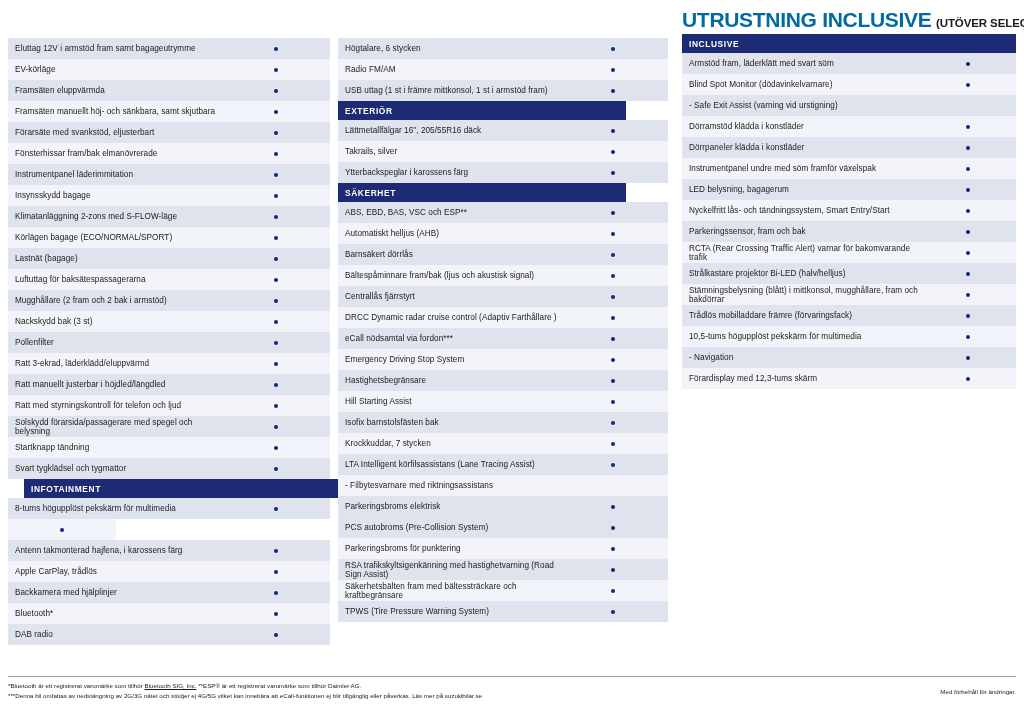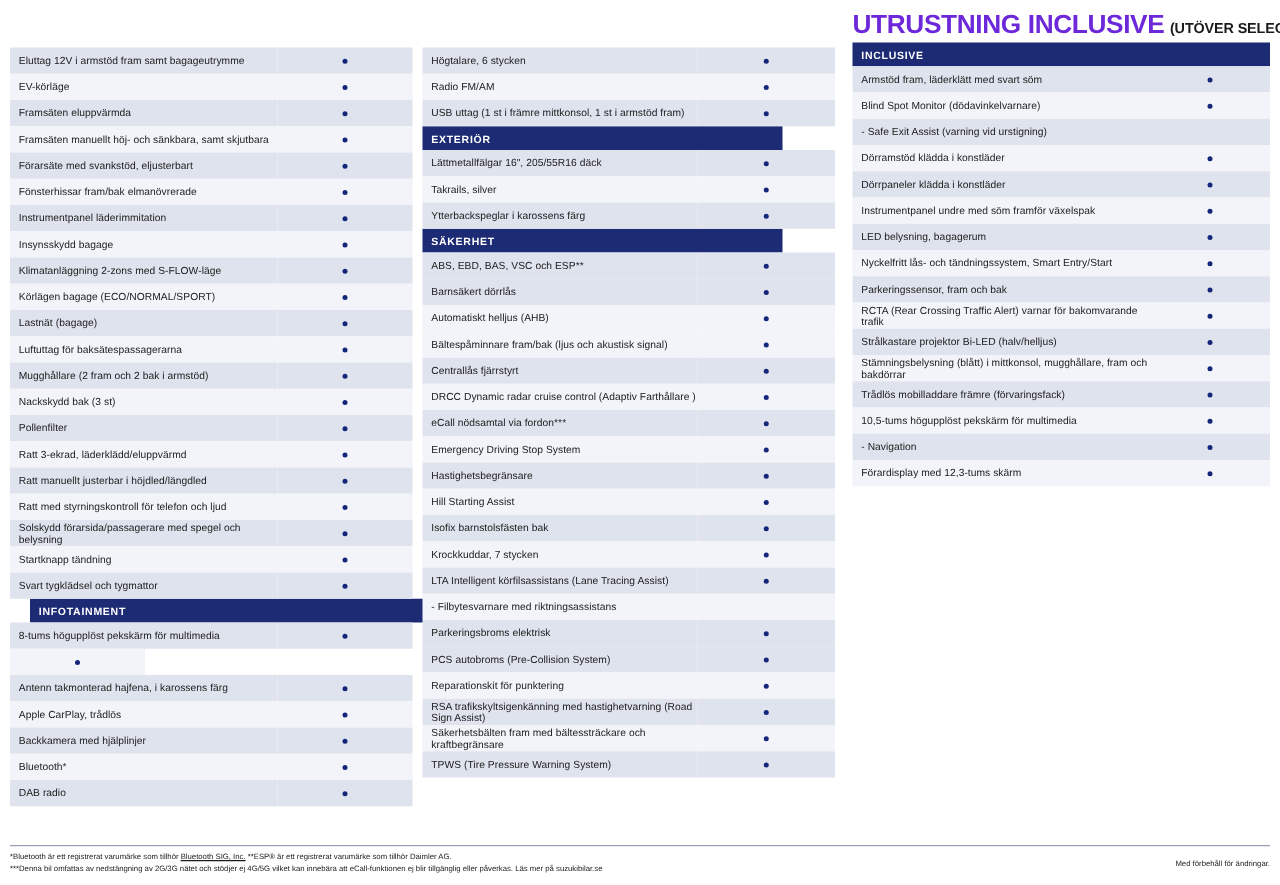--- a/index.html
+++ b/index.html
@@ -95,21 +95,21 @@
     position: absolute;
     left: 682px;
     top: 8px;
     width: 340px;
     white-space: nowrap;
   }
   .headline .main {
     font-size: 21px;
     font-weight: bold;
     letter-spacing: -0.3px;
-    color: #6d28d9;
+    color: #0369a1;
   }
   .headline .sub {
     font-size: 11.5px;
     font-weight: bold;
     color: #1b1b1b;
     letter-spacing: -0.1px;
   }
 
   
   .footer-rule {
@@ -366,33 +366,33 @@
       </div>
       <div class="section-bar">
         <span>SÄKERHET</span>
       </div>
       <div class="row shade">
         <div class="label">ABS, EBD, BAS, VSC och ESP**</div>
         <div class="dotcell">
           <span class="dot"></span>
         </div>
       </div>
+      <div class="row plain">
+        <div class="label">Automatiskt helljus (AHB)</div>
+        <div class="dotcell">
+          <span class="dot"></span>
+        </div>
+      </div>
       <div class="row shade">
         <div class="label">Barnsäkert dörrlås</div>
         <div class="dotcell">
           <span class="dot"></span>
         </div>
       </div>
       <div class="row plain">
-        <div class="label">Automatiskt helljus (AHB)</div>
-        <div class="dotcell">
-          <span class="dot"></span>
-        </div>
-      </div>
-      <div class="row plain">
         <div class="label">Bältespåminnare fram/bak (ljus och akustisk signal)</div>
         <div class="dotcell">
           <span class="dot"></span>
         </div>
       </div>
       <div class="row shade">
         <div class="label">Centrallås fjärrstyrt</div>
         <div class="dotcell">
           <span class="dot"></span>
         </div>
@@ -457,21 +457,21 @@
           <span class="dot"></span>
         </div>
       </div>
       <div class="row shade">
         <div class="label">PCS autobroms (Pre-Collision System)</div>
         <div class="dotcell">
           <span class="dot"></span>
         </div>
       </div>
       <div class="row plain">
-        <div class="label">Reparationskit för punktering</div>
+        <div class="label">Parkeringsbroms för punktering</div>
         <div class="dotcell">
           <span class="dot"></span>
         </div>
       </div>
       <div class="row shade">
         <div class="label">RSA trafikskyltsigenkänning med hastighetvarning (Road Sign Assist)</div>
         <div class="dotcell">
           <span class="dot"></span>
         </div>
       </div>

